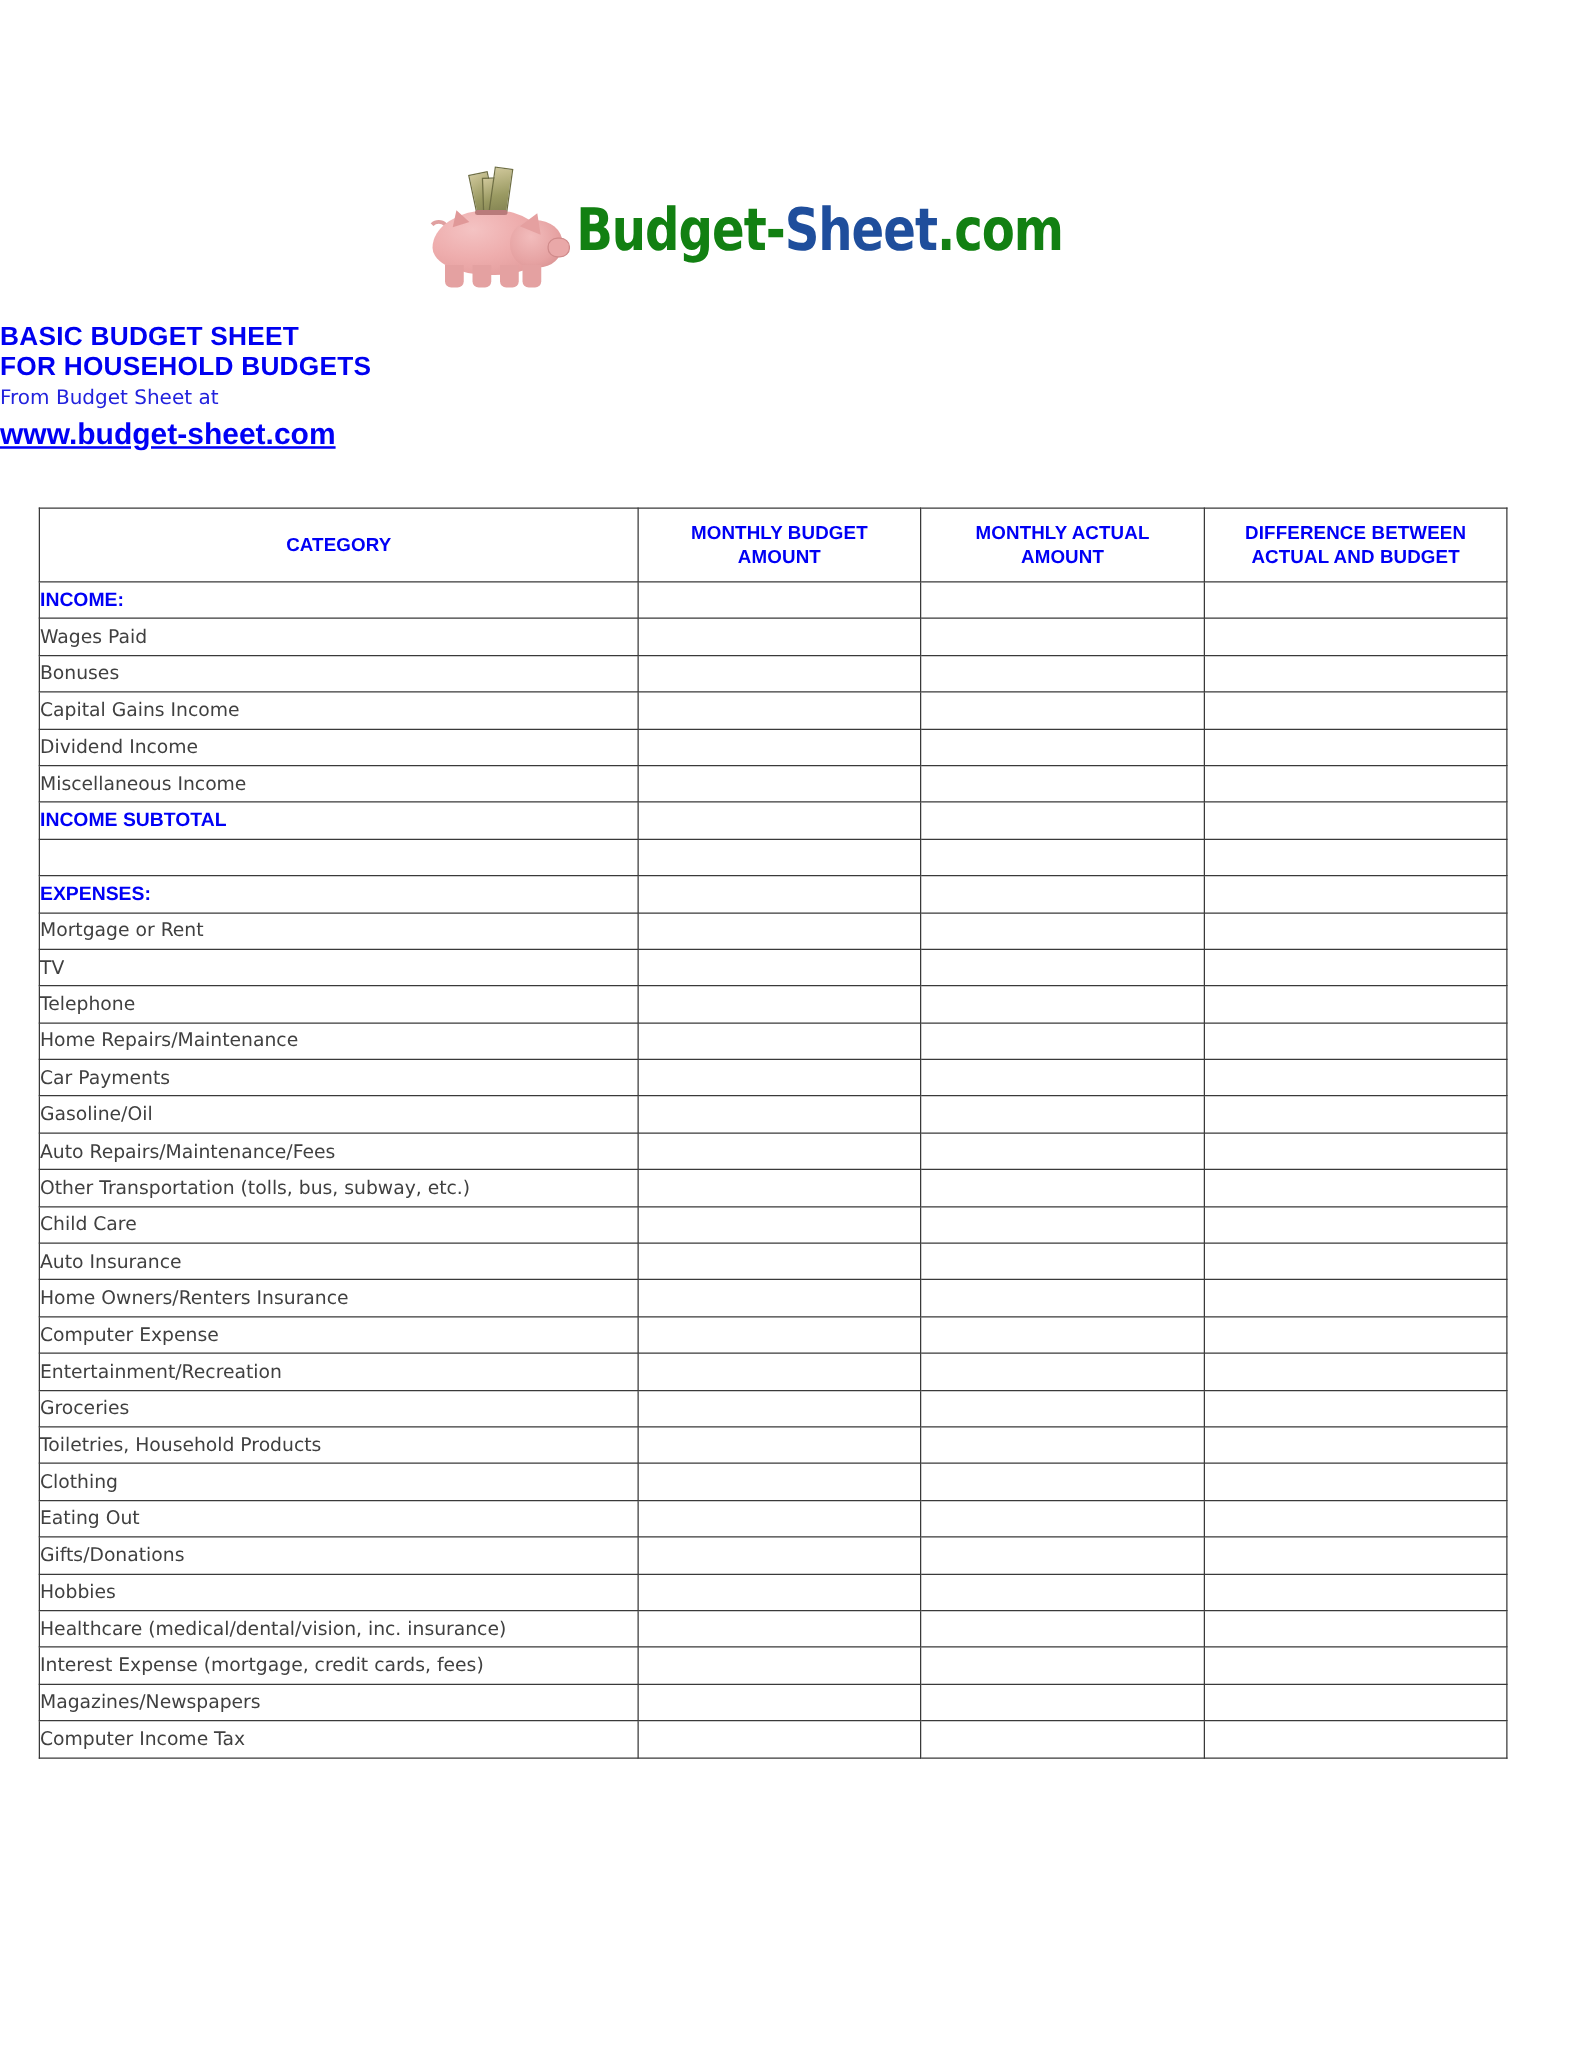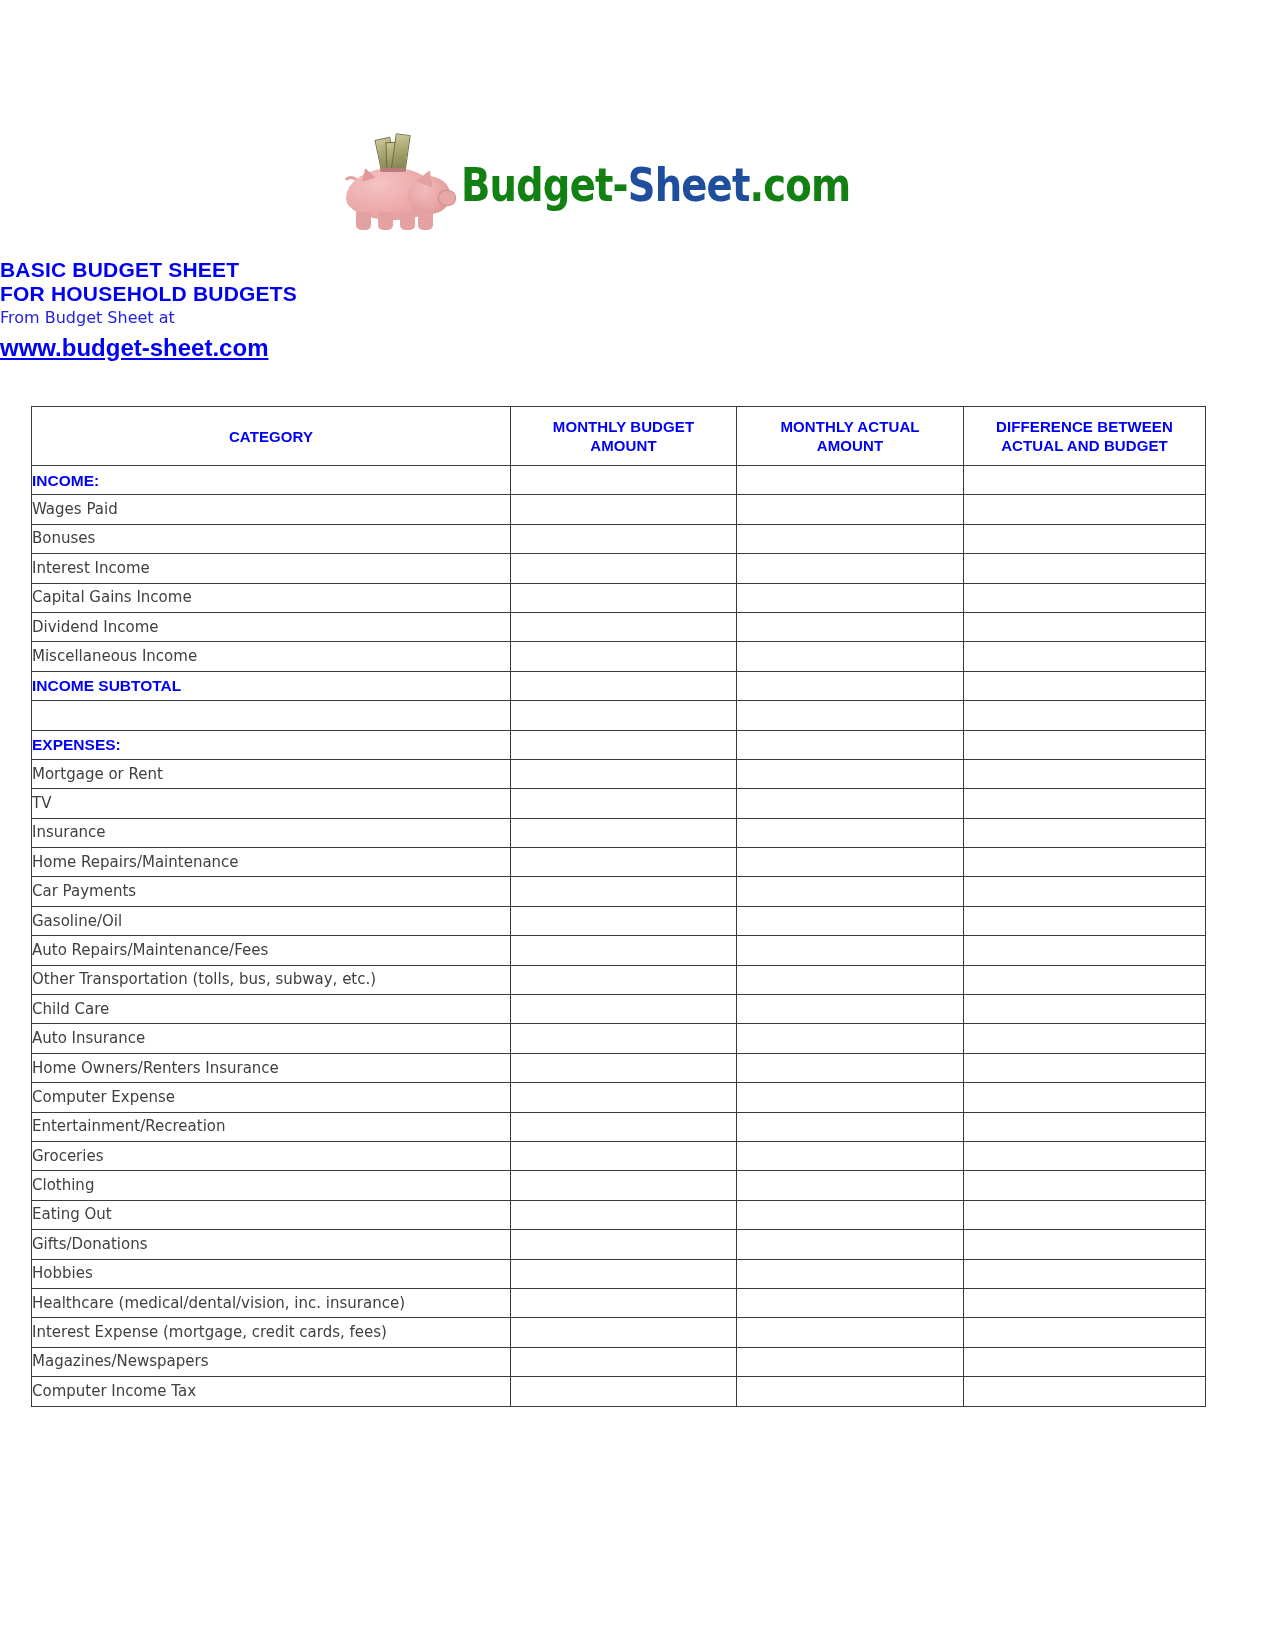--- a/index.html
+++ b/index.html
@@ -324,26 +324,20 @@
             <td class="amt"></td>
             <td class="amt"></td>
           </tr>
           <tr>
             <td class="cat">Bonuses</td>
             <td class="amt"></td>
             <td class="amt"></td>
             <td class="amt"></td>
           </tr>
           <tr>
-            <td class="cat">Interest Income</td>
-            <td class="amt"></td>
-            <td class="amt"></td>
-            <td class="amt"></td>
-          </tr>
-          <tr>
             <td class="cat">Capital Gains Income</td>
             <td class="amt"></td>
             <td class="amt"></td>
             <td class="amt"></td>
           </tr>
           <tr>
             <td class="cat">Dividend Income</td>
             <td class="amt"></td>
             <td class="amt"></td>
             <td class="amt"></td>
@@ -378,21 +372,21 @@
             <td class="amt"></td>
             <td class="amt"></td>
           </tr>
           <tr>
             <td class="cat">TV</td>
             <td class="amt"></td>
             <td class="amt"></td>
             <td class="amt"></td>
           </tr>
           <tr>
-            <td class="cat">Insurance</td>
+            <td class="cat">Telephone</td>
             <td class="amt"></td>
             <td class="amt"></td>
             <td class="amt"></td>
           </tr>
           <tr>
             <td class="cat">Home Repairs/Maintenance</td>
             <td class="amt"></td>
             <td class="amt"></td>
             <td class="amt"></td>
           </tr>
@@ -445,20 +439,26 @@
             <td class="amt"></td>
           </tr>
           <tr>
             <td class="cat">Entertainment/Recreation</td>
             <td class="amt"></td>
             <td class="amt"></td>
             <td class="amt"></td>
           </tr>
           <tr>
             <td class="cat">Groceries</td>
+            <td class="amt"></td>
+            <td class="amt"></td>
+            <td class="amt"></td>
+          </tr>
+          <tr>
+            <td class="cat">Toiletries, Household Products</td>
             <td class="amt"></td>
             <td class="amt"></td>
             <td class="amt"></td>
           </tr>
           <tr>
             <td class="cat">Clothing</td>
             <td class="amt"></td>
             <td class="amt"></td>
             <td class="amt"></td>
           </tr>

